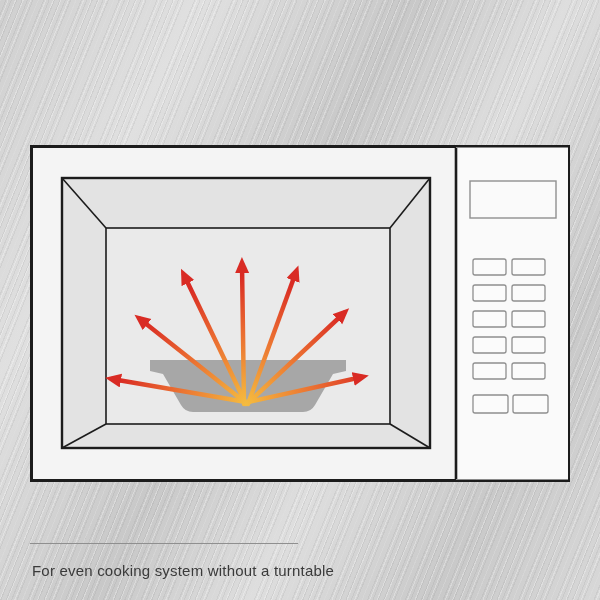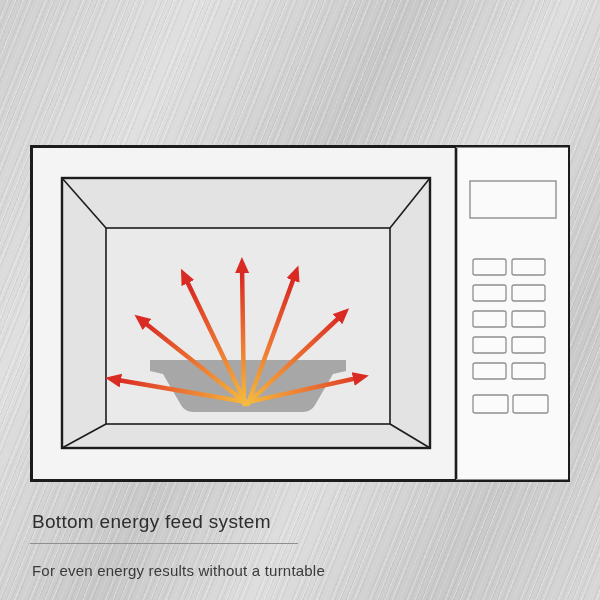--- a/index.html
+++ b/index.html
@@ -85,17 +85,16 @@
       <rect class="ctrl" x="512" y="311" width="33" height="16" rx="2"></rect>
       <rect class="ctrl" x="473" y="337" width="33" height="16" rx="2"></rect>
       <rect class="ctrl" x="512" y="337" width="33" height="16" rx="2"></rect>
       <rect class="ctrl" x="473" y="363" width="33" height="16" rx="2"></rect>
       <rect class="ctrl" x="512" y="363" width="33" height="16" rx="2"></rect>
       <rect class="ctrl" x="473" y="395" width="35" height="18" rx="2"></rect>
       <rect class="ctrl" x="513" y="395" width="35" height="18" rx="2"></rect>
     </g>
   </svg>
 
-  <div class="caption-title">Bottom energy feed system</div>
   <div class="caption-divider"></div>
-  <div class="caption-subtitle">For even energy results without a turntable</div>
+  <div class="caption-subtitle">For even cooking system without a turntable</div>
 
 </div>
 
 </body></html>

